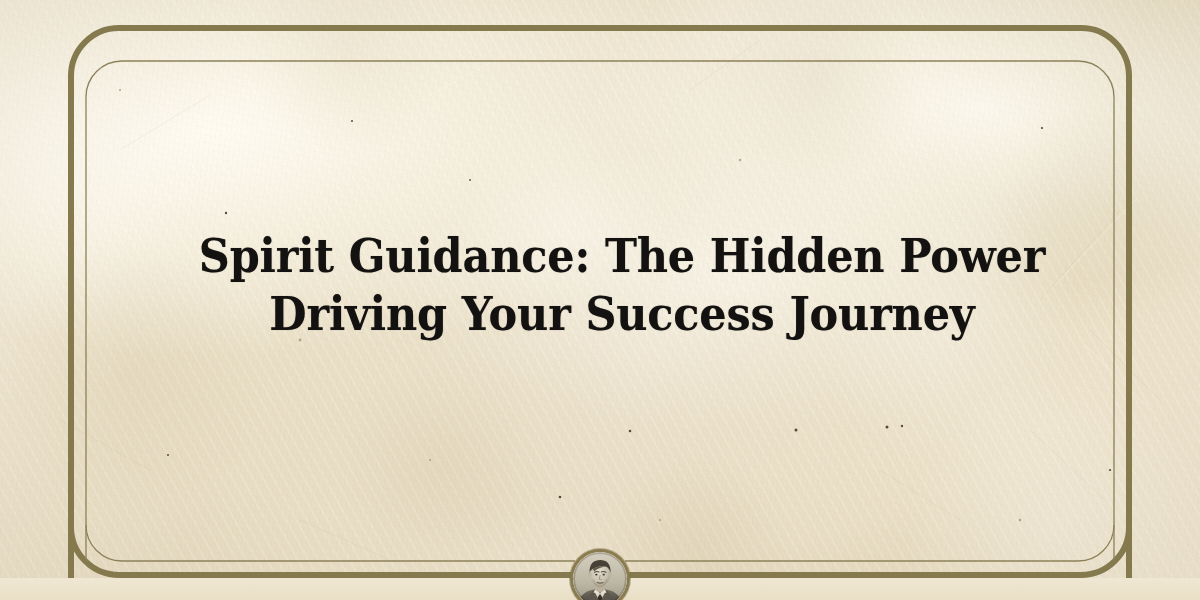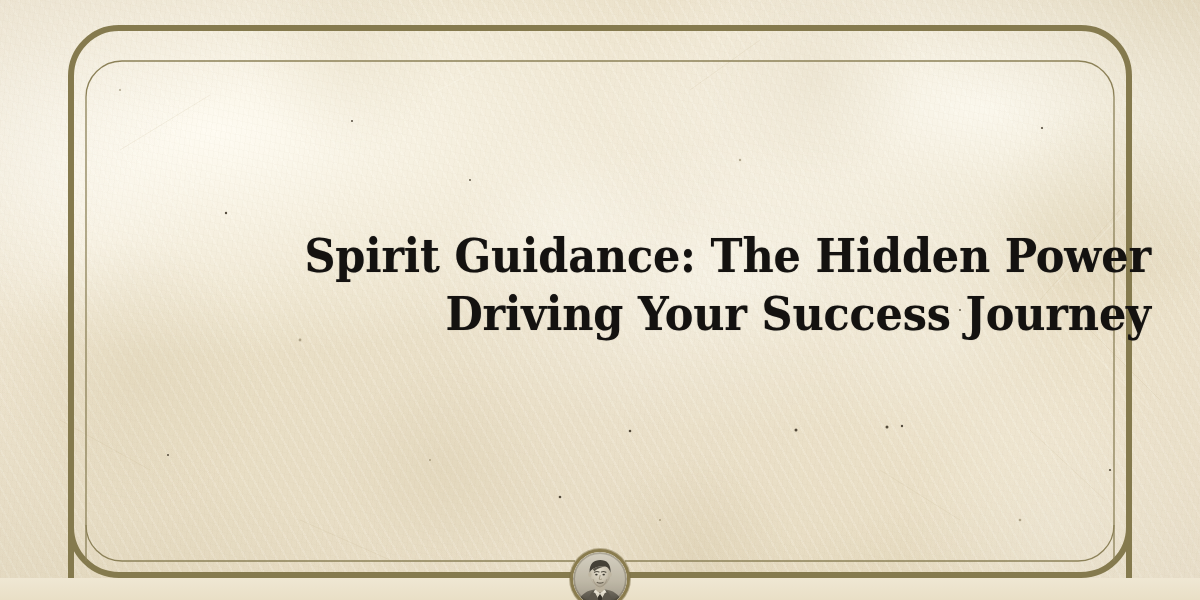--- a/index.html
+++ b/index.html
@@ -78,21 +78,21 @@
     inset: 0;
     pointer-events: none;
   }
 
   
   #title-block {
     position: absolute;
     left: 8px;
     right: 0;
     top: 227px;
-    text-align: right;
+    text-align: center;
     z-index: 6;
     padding-left: 36px;
   }
   .title-line {
     display: block;
     font-family: "DejaVu Serif", "Liberation Serif", serif;
     font-weight: 700;
     font-size: 47px;
     line-height: 58px;
     letter-spacing: -0.2px;

